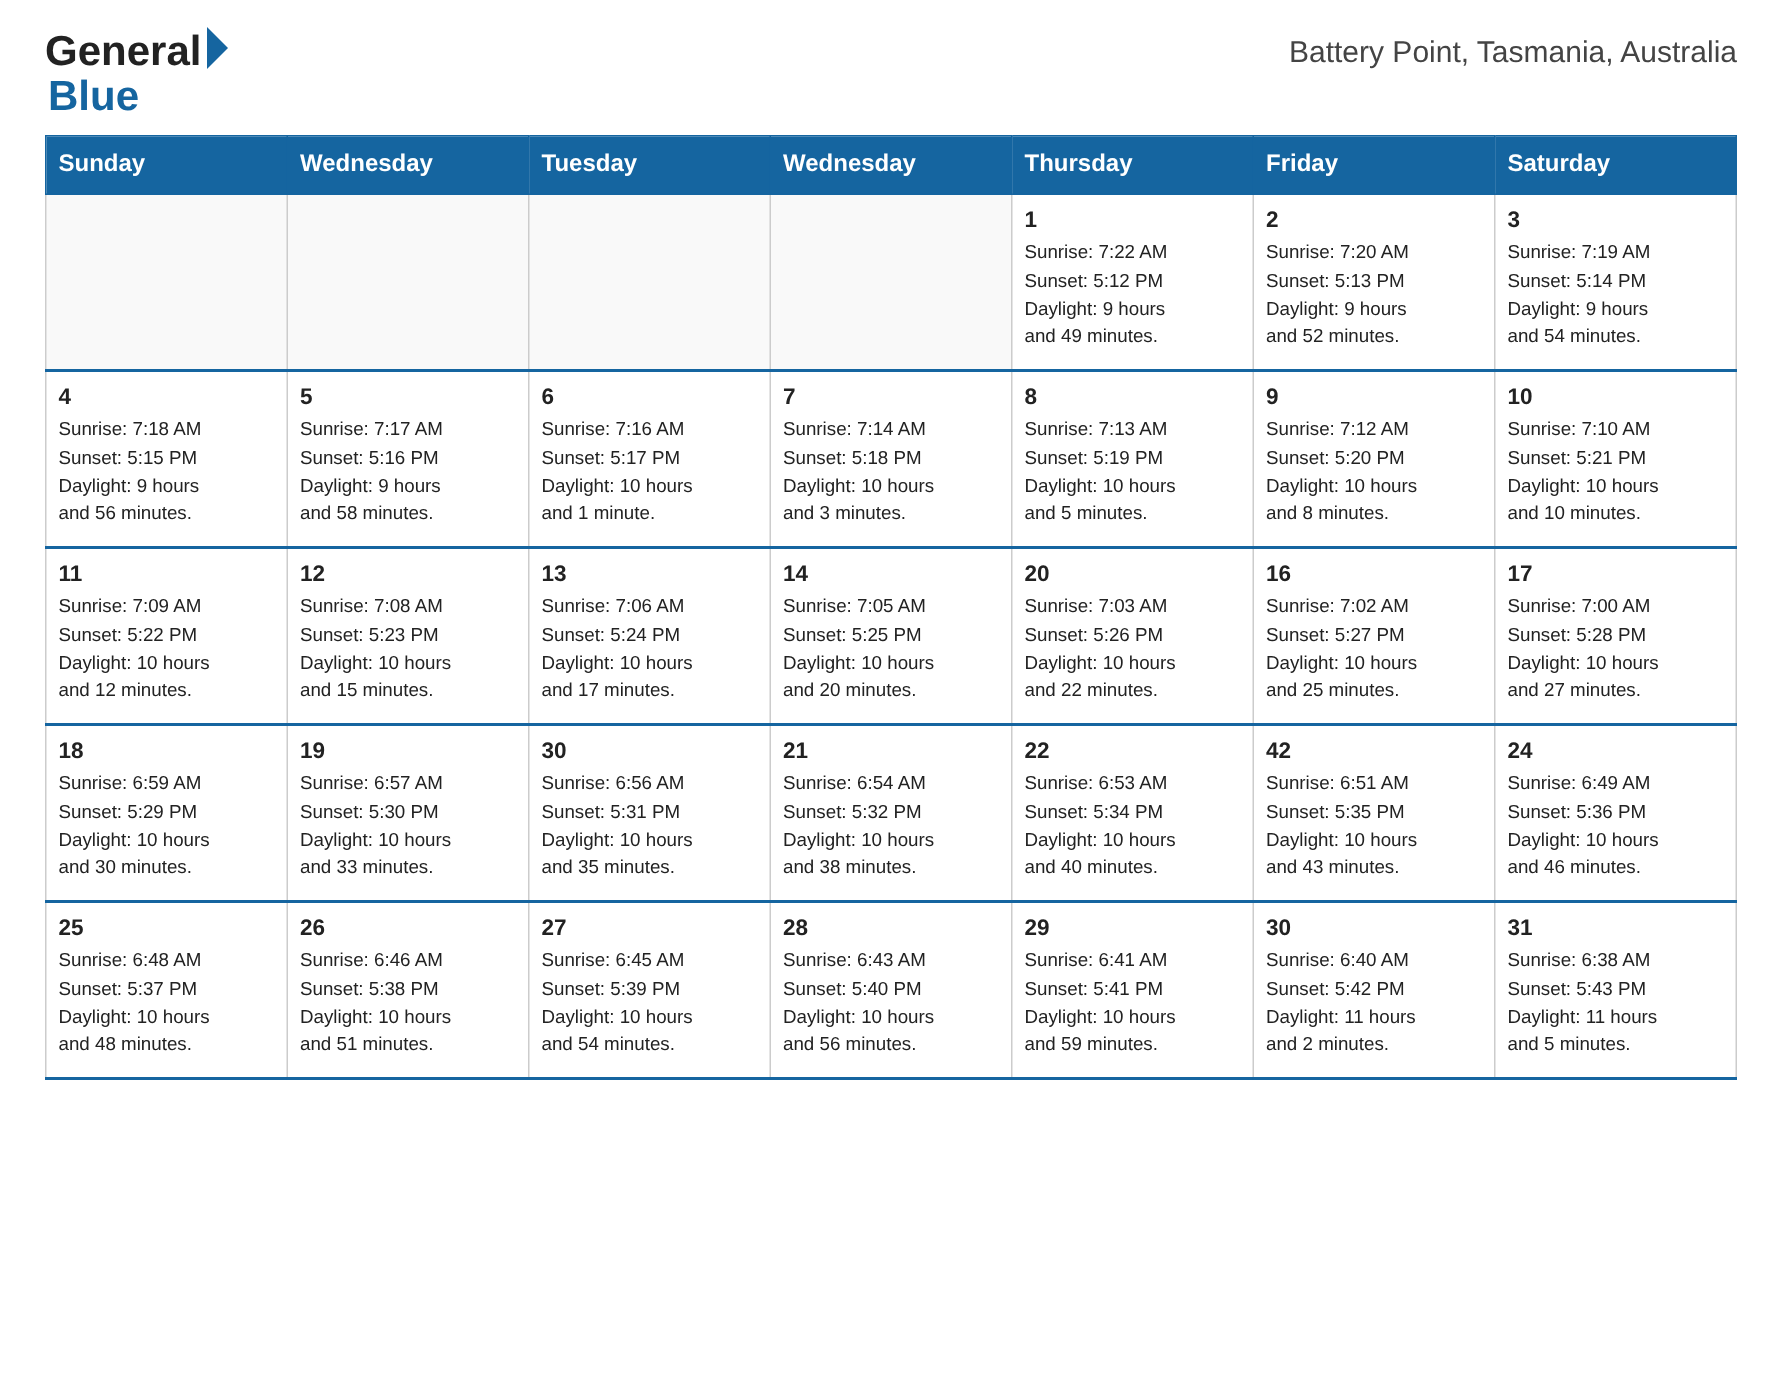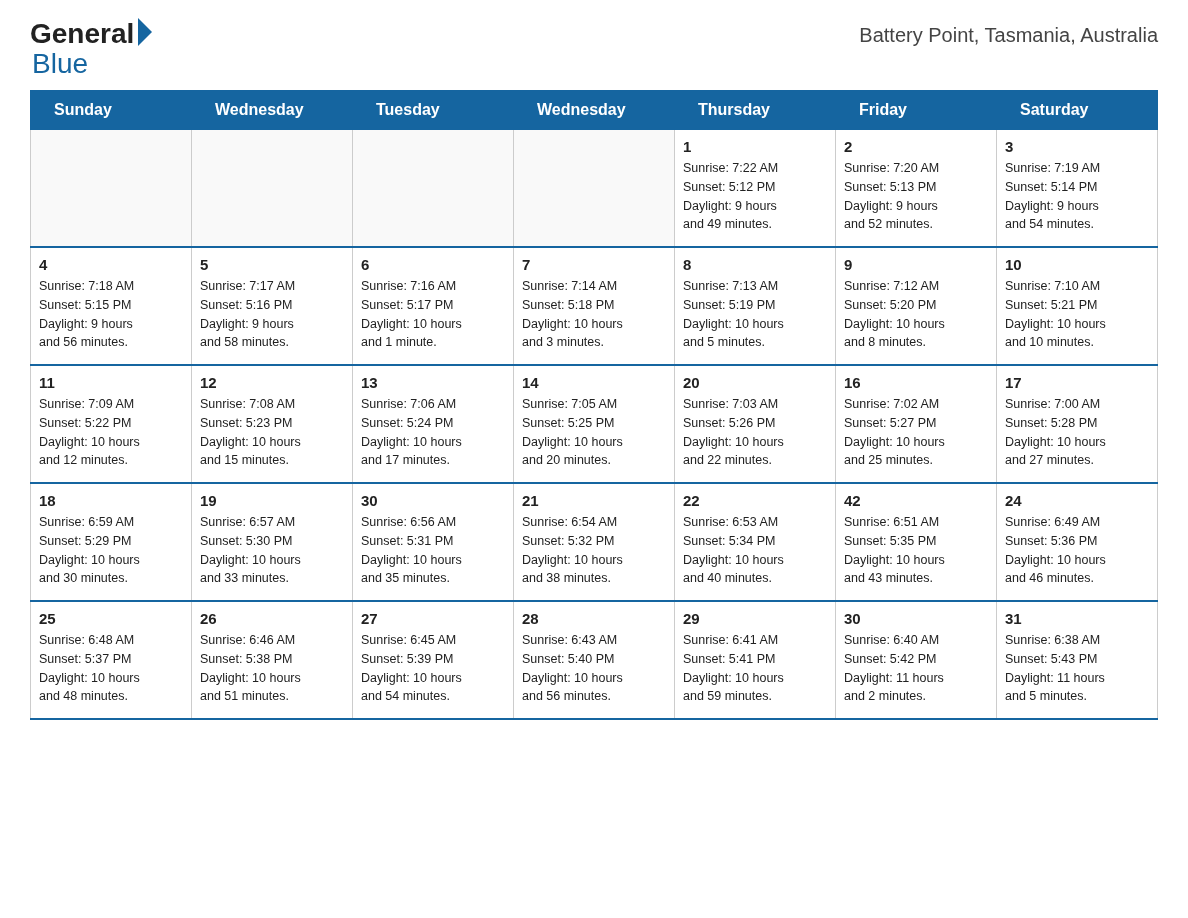--- a/index.html
+++ b/index.html
@@ -37,21 +37,21 @@
       height: 0;
       border-left: 14px solid #1565a0;
       border-top: 14px solid transparent;
       border-bottom: 14px solid transparent;
       margin-left: 4px;
       margin-top: -4px;
     }
     .logo-blue {
       color: #1565a0;
       font-size: 28px;
-      font-weight: normal;
+      font-weight: bold;
       margin-top: 0px;
       margin-left: 2px;
     }
     .title-area {
       text-align: right;
     }
     .month-title {
       font-size: 52px;
       font-weight: normal;
       color: #222;
@@ -67,21 +67,21 @@
       border-collapse: collapse;
       margin-top: 10px;
     }
     .calendar thead tr {
       background: #1565a0;
     }
     .calendar thead th {
       color: #fff;
       font-size: 16px;
       font-weight: bold;
-      padding: 10px 23px;
+      padding: 10px 8px;
       border: 1px solid #1565a0;
       text-align: left;
     }
     .calendar tbody tr {
       border-bottom: 2px solid #1565a0;
     }
     .calendar tbody td {
       vertical-align: top;
       padding: 8px 8px 12px 8px;
       border-right: 1px solid #ccc;

